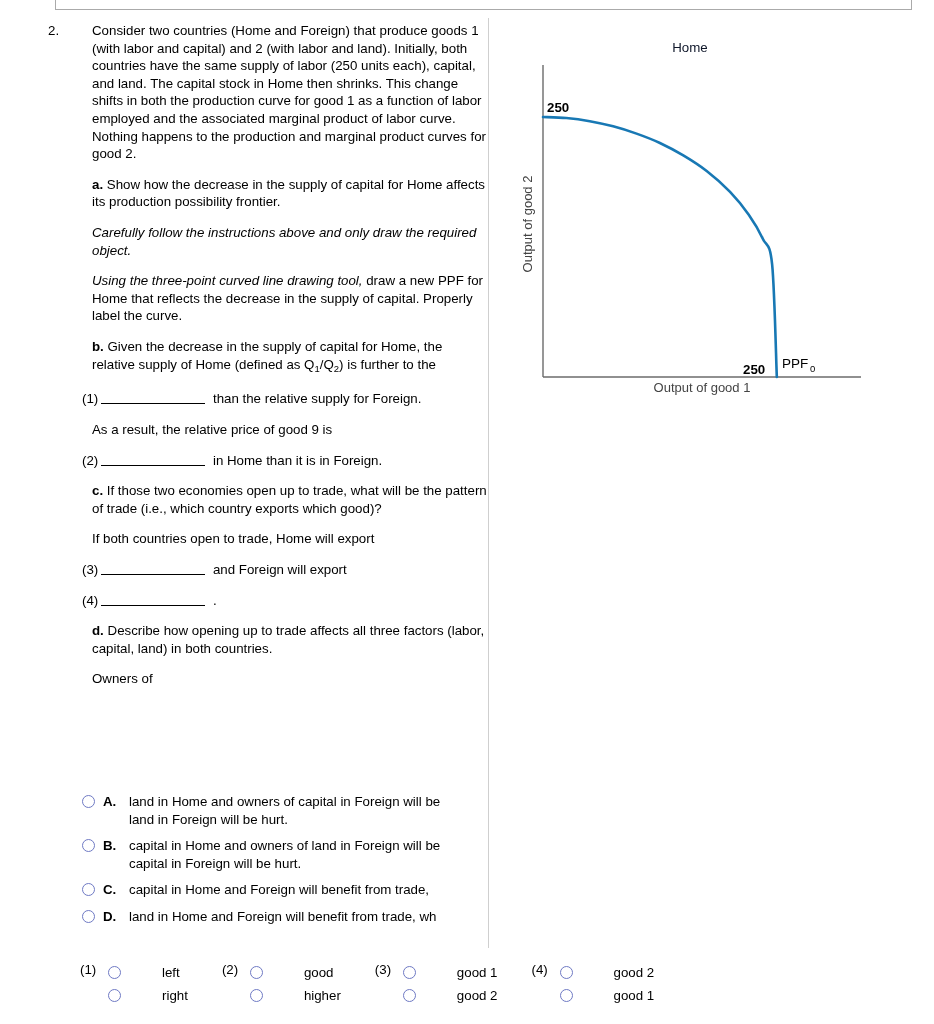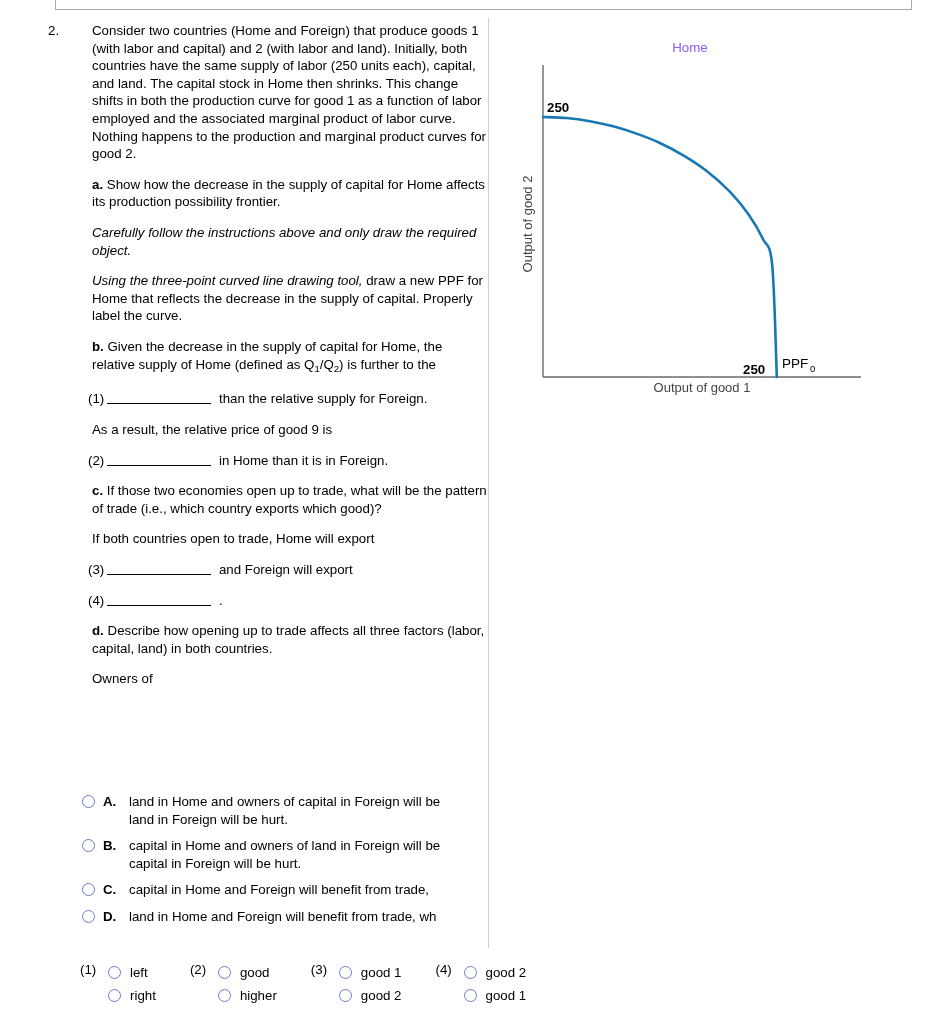--- a/index.html
+++ b/index.html
@@ -52,21 +52,21 @@
   }
   .qbody { margin-left: 32px; width: 408px; }
 
   .para { margin: 0 0 13px 12px; }
   b.lbl { font-weight: bold; }
   i.instr { font-style: italic; }
 
   .sub { font-size: 9.5px; vertical-align: -0.35em; }
 
   
-  .blankline { margin: 0 0 13px 8px; padding-left: 0; }
+  .blankline { margin: 0 0 13px 2px; padding-left: 0; }
   .bnum { display: inline-block; }
   .blank {
     display: inline-block;
     width: 104px;
     border-bottom: 1.6px solid #000;
     height: 11px;
     margin: 0 4px -1px 3px;
   }
 
   
@@ -120,37 +120,38 @@
   .bank-group + .bank-group { margin-left: 34px; }
   .bank-num {
     width: 28px;
     padding-top: 1px;
   }
   .bank-opts { }
   .bank-opt {
     display: flex;
     align-items: center;
     height: 23px;
+    gap: 32px;
   }
   .bank-opt .radio { margin-top: 0; }
   .bank-opt-label { margin-left: 9px; white-space: nowrap; }
 
   
   #figure {
     position: absolute;
     left: 500px; top: 28px;
     width: 420px; height: 380px;
   }
   #chart-title {
     position: absolute;
     left: 0; top: 12px;
     width: 380px;
     text-align: center;
     font-size: 13.3px;
-    color: #8b5cf6;
+    color: #0f172a;
   }
   #svg-chart { position: absolute; left: 0; top: 0; }
   .axis-line { stroke: #6b6b6b; stroke-width: 1.4; fill: none; }
   .ppf-curve { fill: none; stroke-width: 2.6; stroke-linecap: round; }
   .tick-label {
     font-family: "Liberation Sans", sans-serif;
     font-size: 13.3px;
     font-weight: bold;
     fill: #000;
   }

